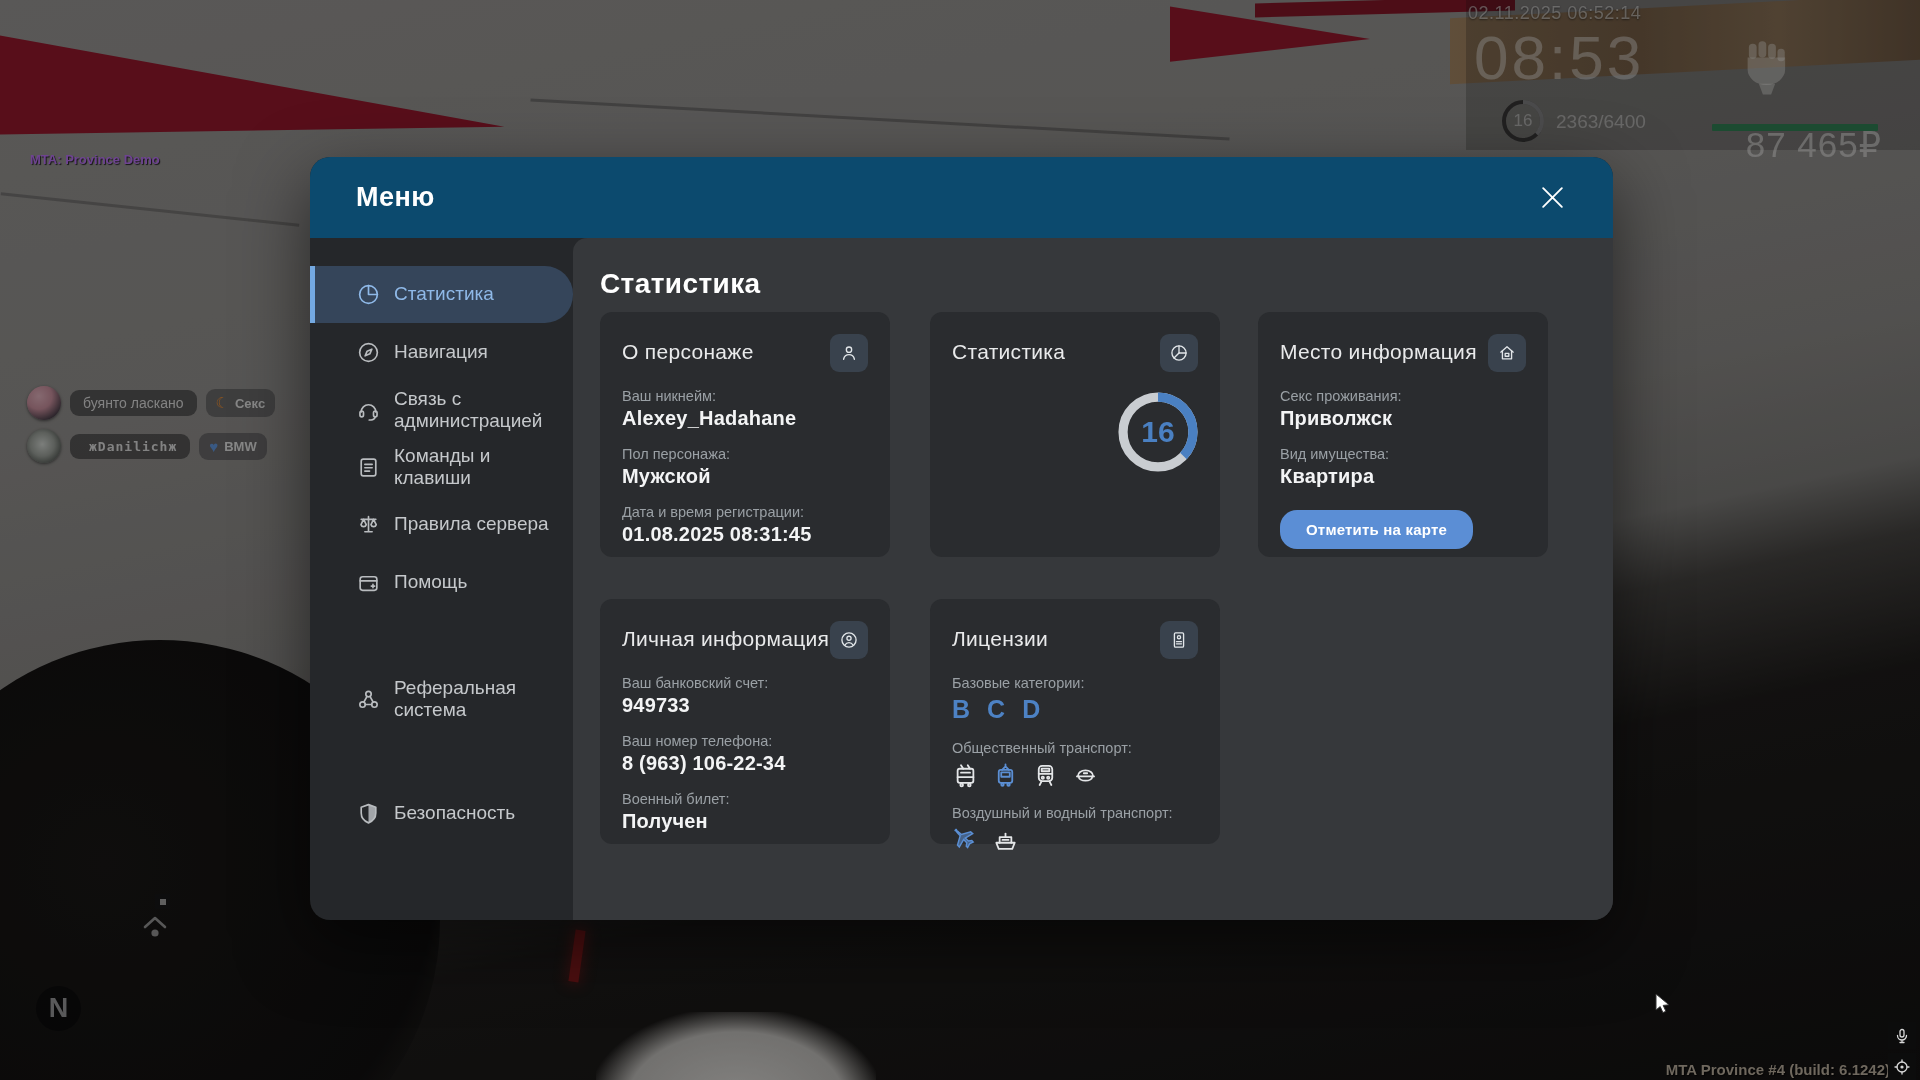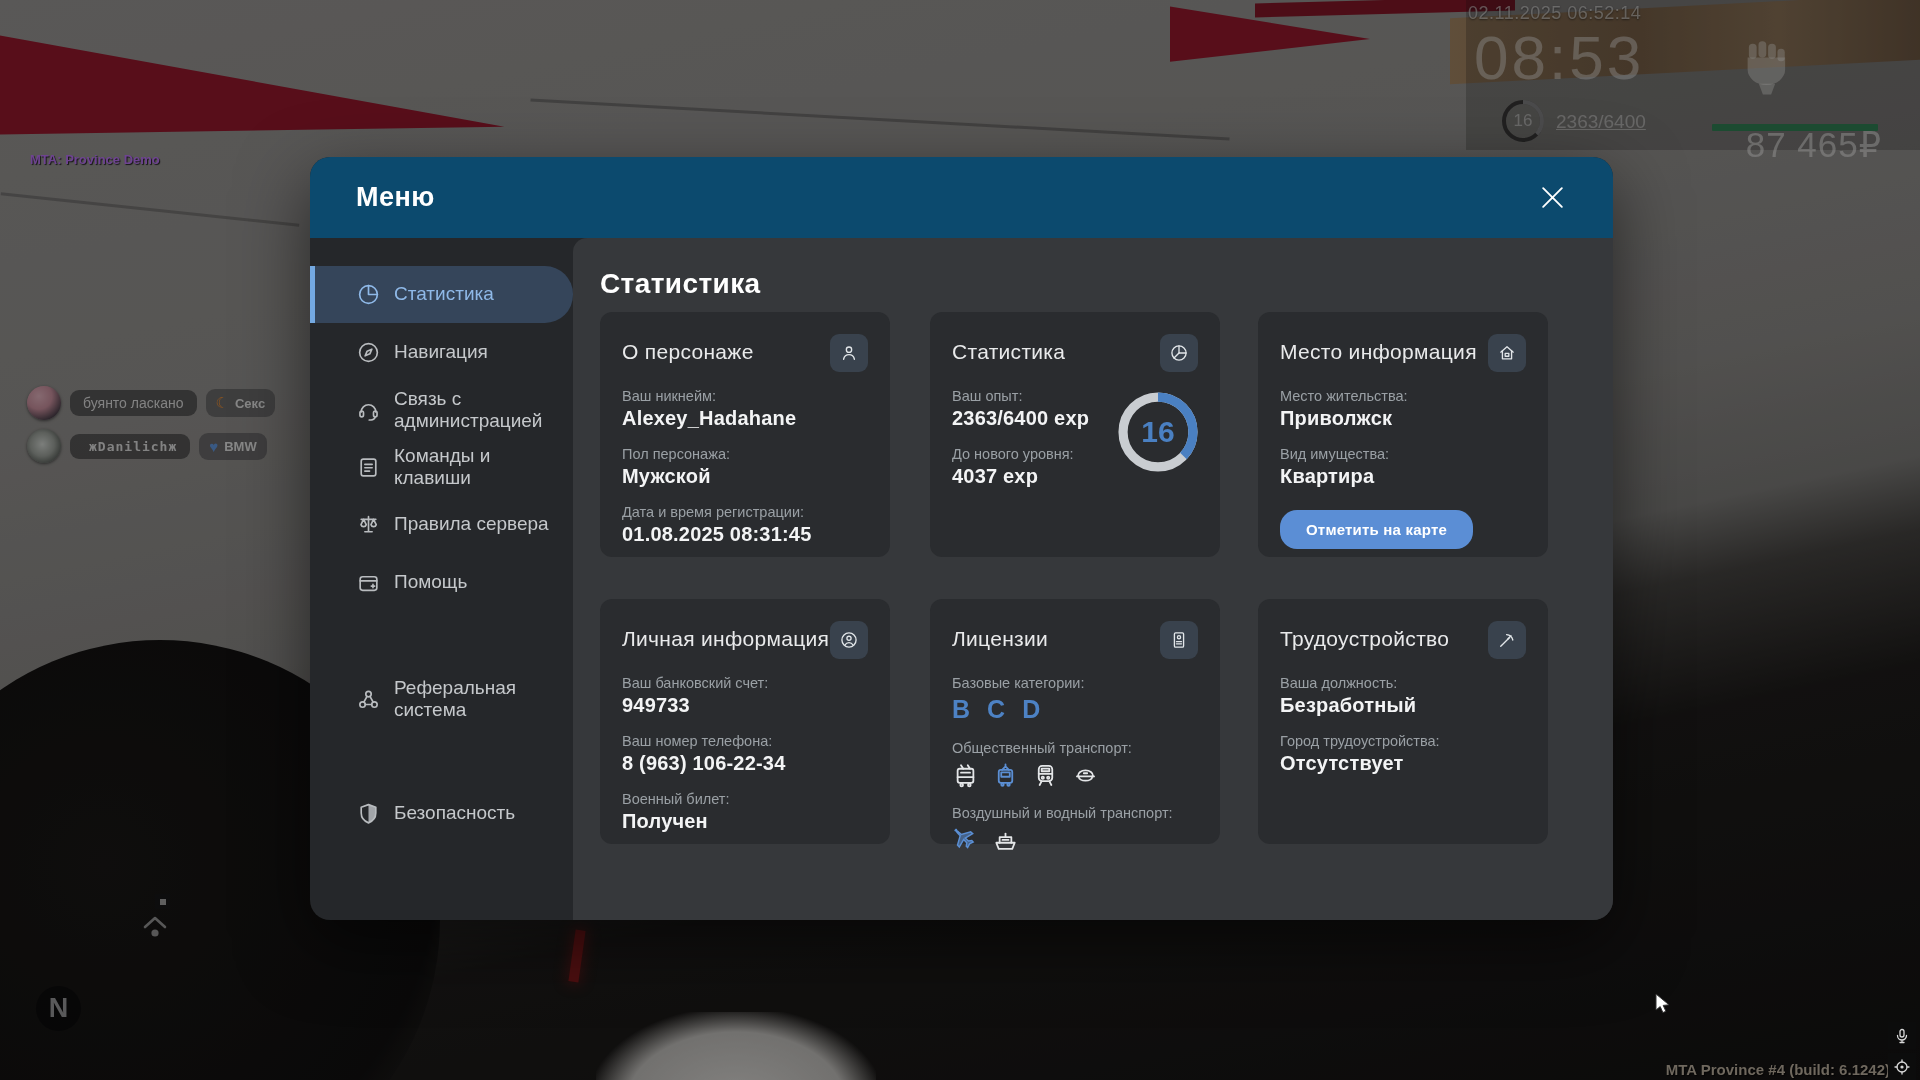--- a/index.html
+++ b/index.html
@@ -28,21 +28,21 @@
   .dim { position:absolute; inset:0; background:rgba(8,8,10,.40); }
 
   
   .hud-panel { position:absolute; left:1466px; top:0; width:454px; height:150px; background:rgba(12,12,14,.22); }
   .hud-date { position:absolute; left:1468px; top:3px; font-size:18px; color:rgba(235,235,232,.55); text-shadow:0 1px 2px rgba(0,0,0,.5); letter-spacing:.5px; }
   .hud-clock { position:absolute; left:1474px; top:22px; font-size:62px; color:rgba(238,238,235,.42); letter-spacing:3px; }
   .hud-ring { position:absolute; left:1499px; top:97px; width:48px; height:48px; }
   .hud-ring svg { position:absolute; inset:0; transform:rotate(-90deg); }
   .hud-ring .num { position:absolute; inset:0; display:flex; align-items:center; justify-content:center;
     font-size:17px; color:rgba(240,240,240,.45); }
-  .hud-exp { position:absolute; left:1556px; top:111px; font-size:19px; color:rgba(238,238,235,.45);text-decoration:underline; }
+  .hud-exp { position:absolute; left:1556px; top:111px; font-size:19px; color:rgba(238,238,235,.45); }
   .hud-fist { position:absolute; left:1742px; top:40px; width:50px; height:62px; color:rgba(238,238,235,.38); }
   .hud-bar { position:absolute; left:1712px; top:124px; width:166px; height:7px; border-radius:1px; opacity:.85; }
   .hud-money { position:absolute; left:1688px; top:125px; width:194px; text-align:right; font-size:35px; color:rgba(240,240,238,.5); letter-spacing:1px; }
 
   
   .brand { position:absolute; left:30px; top:152px; font-size:13px; font-weight:bold; text-shadow:1px 1px 1px rgba(0,0,0,.8); }
   .voice-entry { position:absolute; display:flex; align-items:center; gap:9px; }
   .voice-1 { left:27px; top:386px; }
   .voice-2 { left:27px; top:429px; }
   .voice-avatar { width:34px; height:34px; border-radius:50%; flex:0 0 auto; box-shadow:0 1px 3px rgba(0,0,0,.5); }
@@ -313,47 +313,41 @@
         <div class="card-head">
           <div class="card-title">Статистика</div>
           <div class="card-badge">
             <svg viewBox="0 0 24 24" class="stroke">
                 <circle cx="12" cy="12" r="8.5"></circle>
                 <path d="M12 3.5V12h8.5"></path>
                 <path d="M12 12 6 18"></path>
               </svg>
           </div>
         </div>
-        <div class="fields-narrow">
-          <div class="f-label">Ваш опыт:</div>
-          <div class="f-value">2363/6400 exp</div>
-          <div class="f-label">До нового уровня:</div>
-          <div class="f-value">4037 exp</div>
-        </div>
         <div class="ring-box">
           <svg viewBox="0 0 100 100">
             <circle cx="50" cy="50" r="38" fill="none" stroke="#c9cdd1" stroke-width="10"></circle>
             <circle cx="50" cy="50" r="38" fill="none" stroke="#4a80c2" stroke-width="10" stroke-dasharray="88.3 150.5"></circle>
           </svg>
           <div class="num" style="color: rgb(74, 128, 194);">16</div>
         </div>
       </div>
 
       <div class="card c3">
         <div class="card-head">
           <div class="card-title">Место информация</div>
           <div class="card-badge">
             <svg viewBox="0 0 24 24" class="stroke">
                 <path d="M4.5 11 12 4.5 19.5 11"></path>
                 <path d="M6.5 9.3V19h11V9.3"></path>
                 <rect x="9.8" y="12.5" width="4.4" height="3.4"></rect>
               </svg>
           </div>
         </div>
-        <div class="f-label">Место жительства:</div>
+        <div class="f-label">Секс проживания:</div>
         <div class="f-value">Приволжск</div>
         <div class="f-label">Вид имущества:</div>
         <div class="f-value">Квартира</div>
         <button class="map-btn" style="background: rgb(91, 142, 213);">Отметить на карте</button>
       </div>
 
       <div class="card c4">
         <div class="card-head">
           <div class="card-title">Личная информация</div>
           <div class="card-badge">
@@ -429,36 +423,20 @@
           </svg>
           <svg viewBox="0 0 24 24" class="stroke" style="color: rgb(228, 230, 232);">
             <path d="M3.8 14h16.4l-2.2 5.5H6Z"></path>
               <path d="M6.8 14V9h10.4v5"></path>
               <path d="M12 9V5.8"></path>
               <path d="M9.3 11.5h5.4"></path>
           </svg>
         </div>
       </div>
 
-      <div class="card c6">
-        <div class="card-head">
-          <div class="card-title">Трудоустройство</div>
-          <div class="card-badge">
-            <svg viewBox="0 0 24 24" class="stroke">
-                <path d="M4.5 19.5 14.5 9.5"></path>
-                <path d="M11.5 5.5c3.5.4 6.5 2.2 7.5 6.5"></path>
-                <path d="M13 10.8 16.8 7"></path>
-              </svg>
-          </div>
-        </div>
-        <div class="f-label">Ваша должность:</div>
-        <div class="f-value">Безработный</div>
-        <div class="f-label">Город трудоустройства:</div>
-        <div class="f-value">Отсутствует</div>
-      </div>
 
     </div>
   </div>
 </div>
 
 <div class="server-label">MTA Province #4 (build: 6.1242)</div>
 <div class="corner-box box-mic">
   <svg viewBox="0 0 16 16" class="stroke" style="stroke-width:1.3">
     <rect x="6" y="1.5" width="4" height="7.5" rx="2"></rect>
       <path d="M3.5 7.5a4.5 4.5 0 0 0 9 0M8 12v2.5M6 14.5h4"></path>

